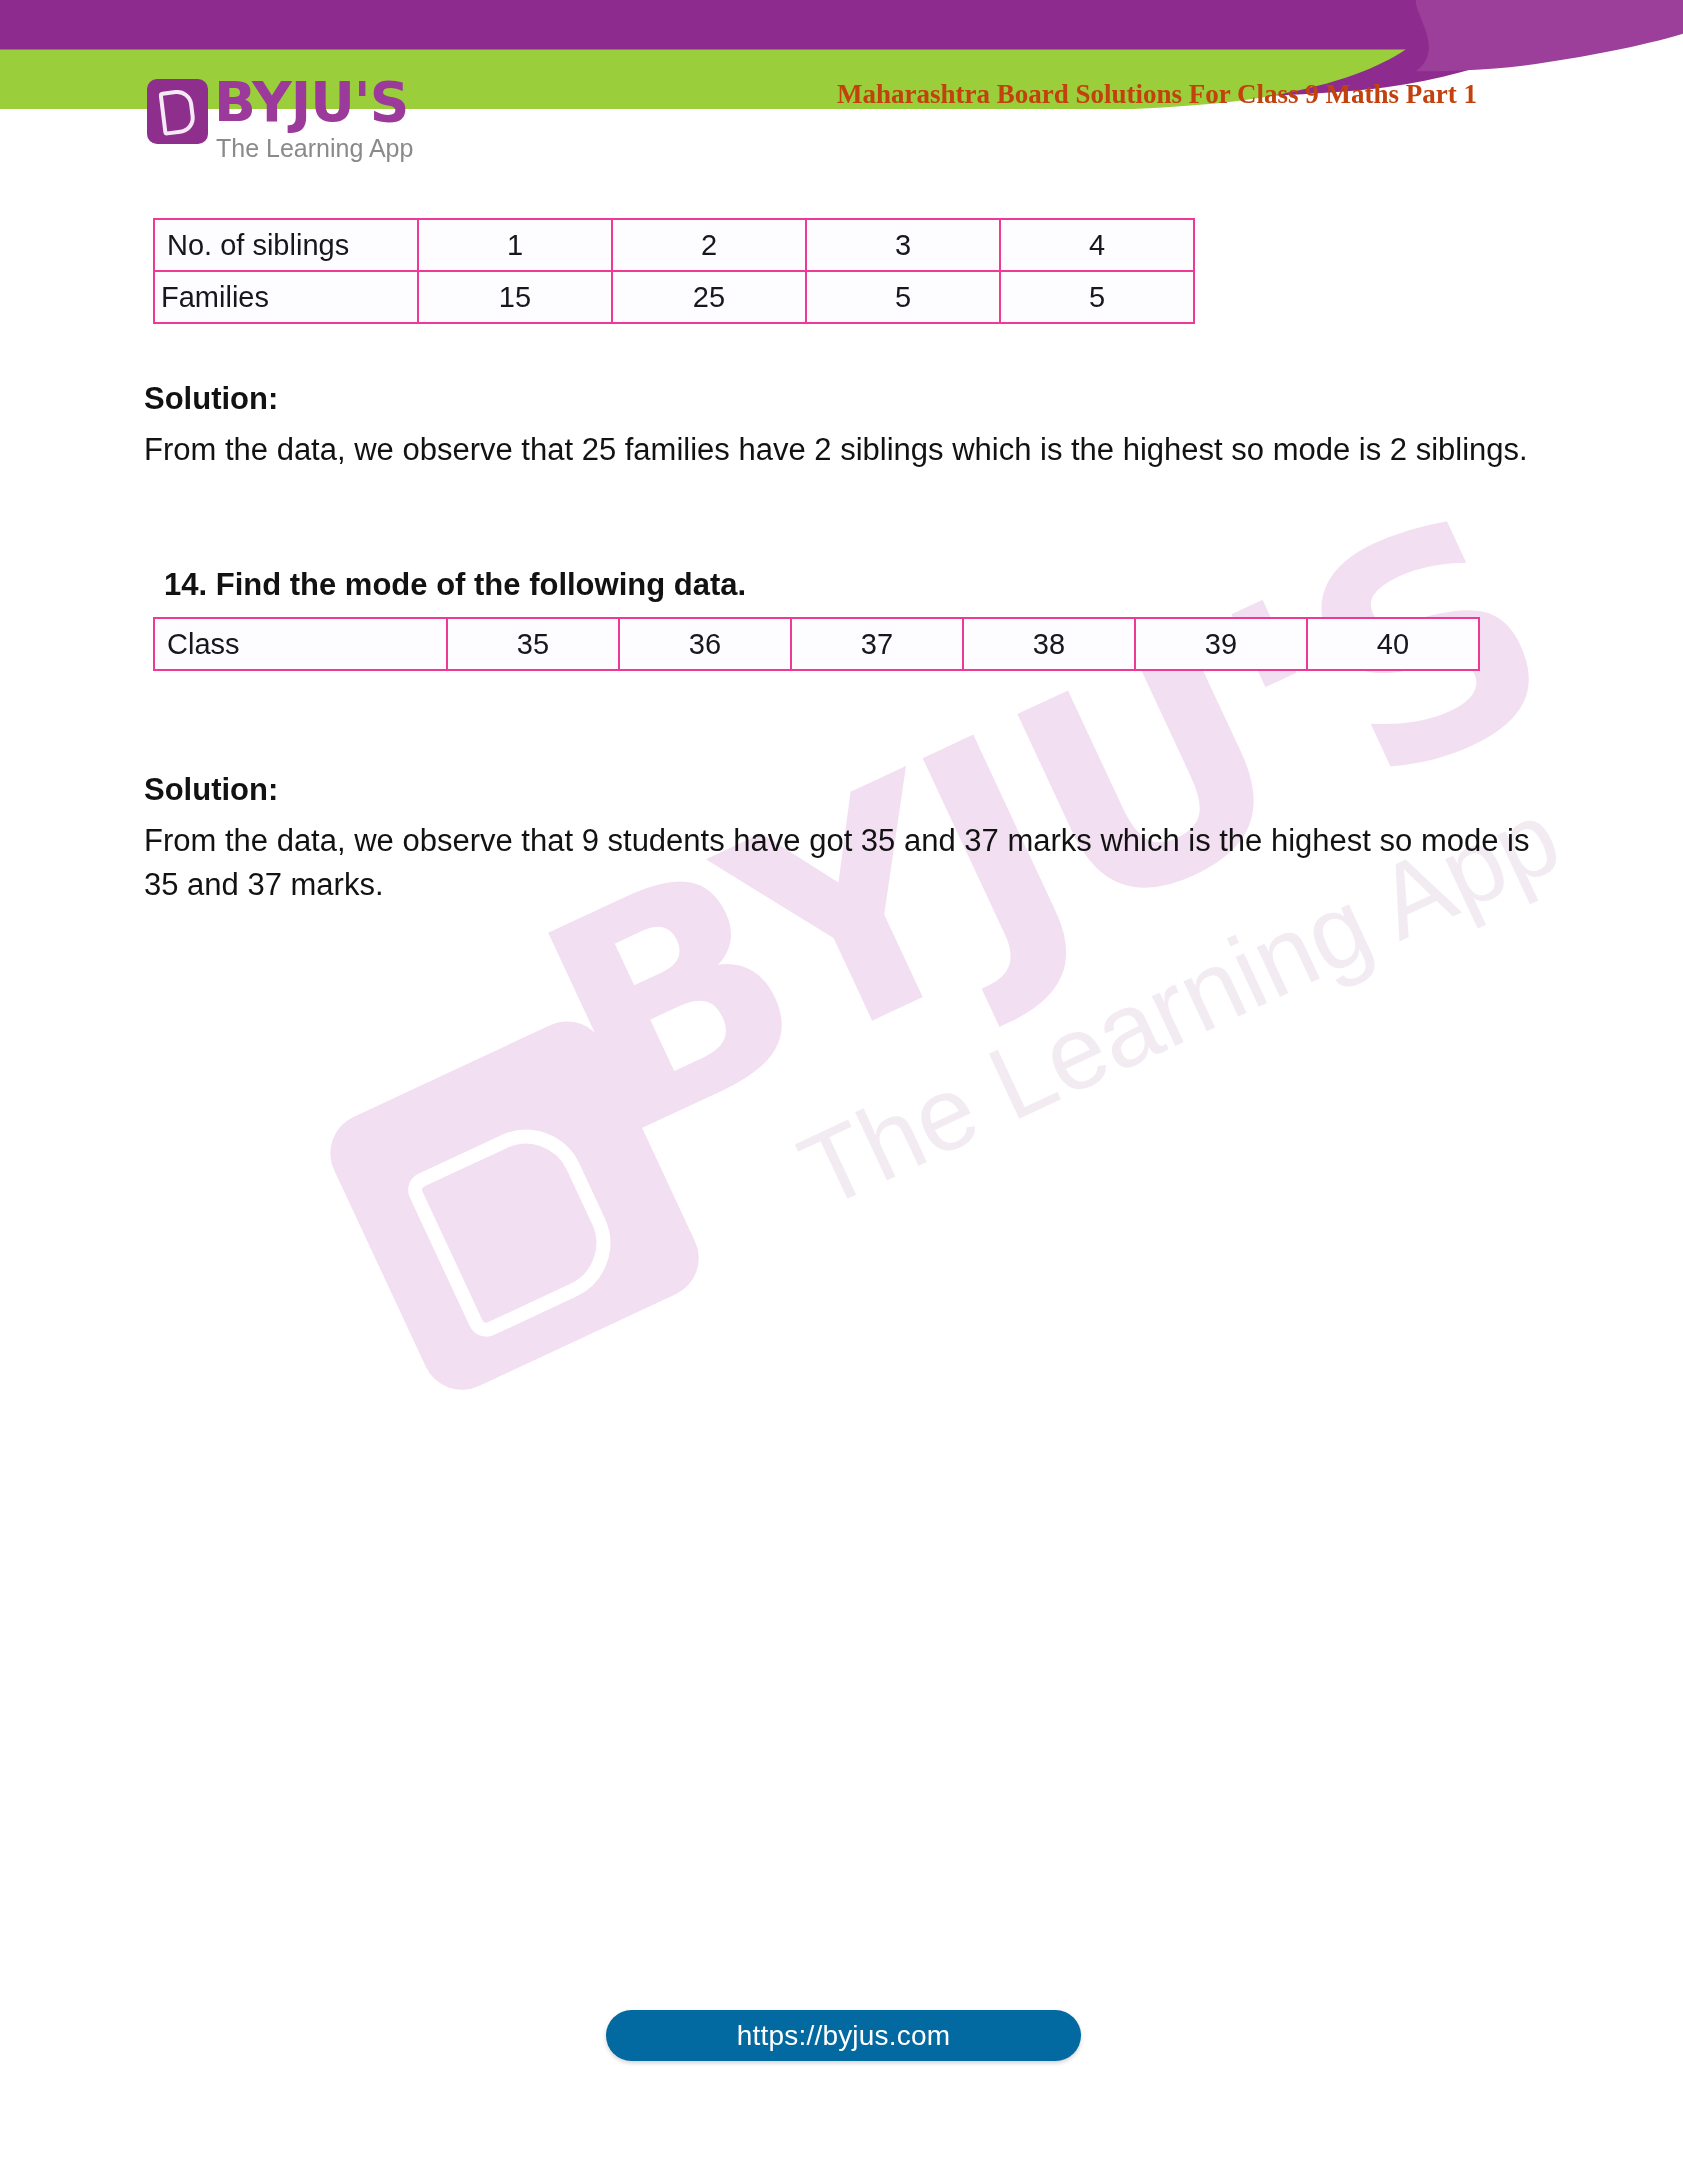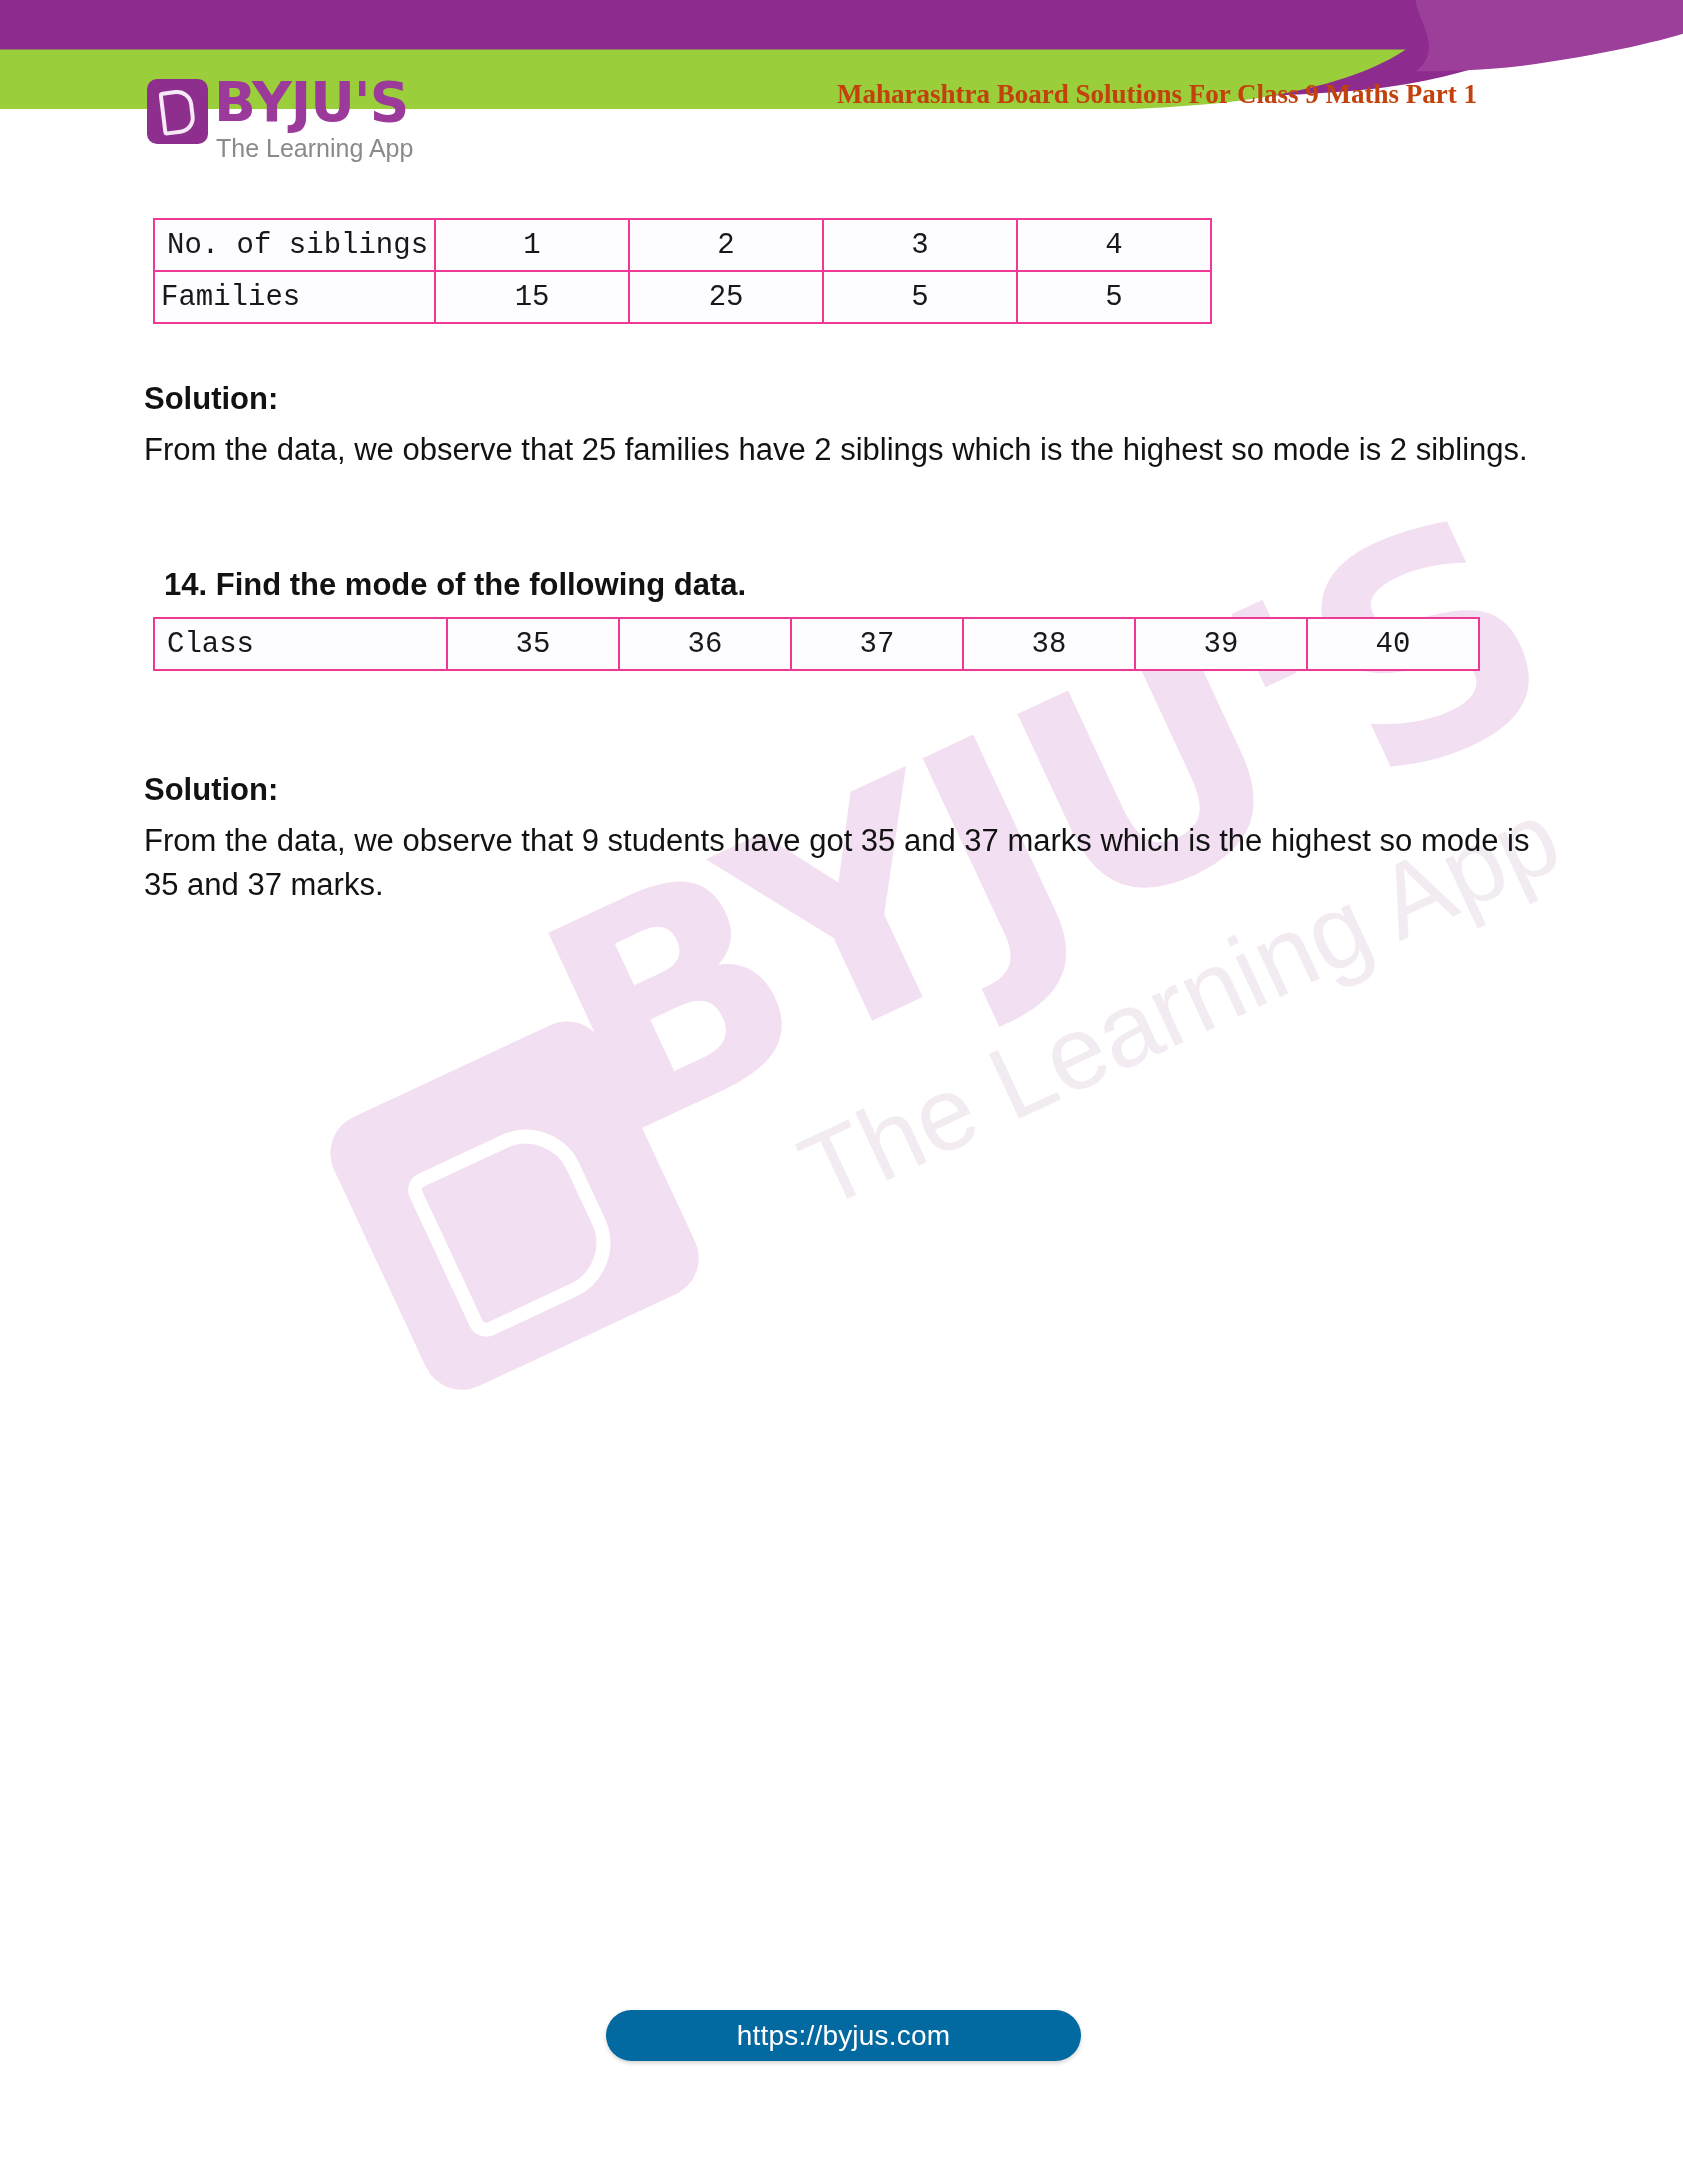--- a/index.html
+++ b/index.html
@@ -149,21 +149,21 @@
     z-index: 3;
   }
   .doc-title div { white-space: nowrap; }
 
   
   .data-table {
     position: absolute;
     border-collapse: collapse;
     z-index: 2;
     background: #a16207;
-    font-family: Liberation Mono, monospace;
+    font-family: Liberation Sans, sans-serif;
     font-size: 29px;
     color: #17171c;
   }
   .data-table td {
     border: 2px solid #ee3a96;
     height: 50px;
     text-align: center;
     padding: 0 6px;
     white-space: nowrap;
     background: #fdfcff;

